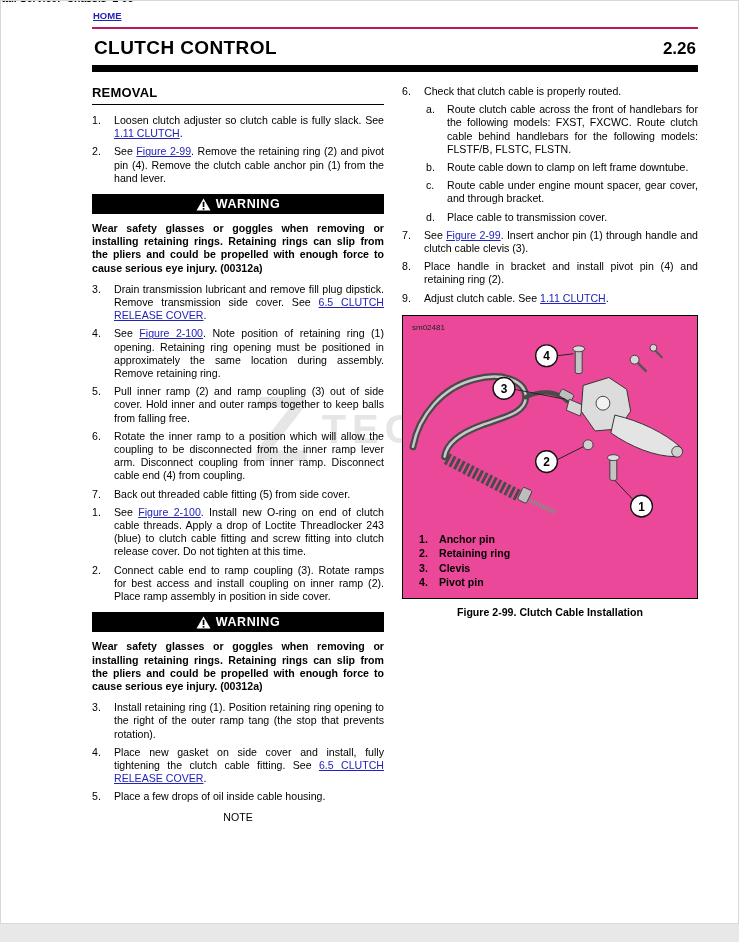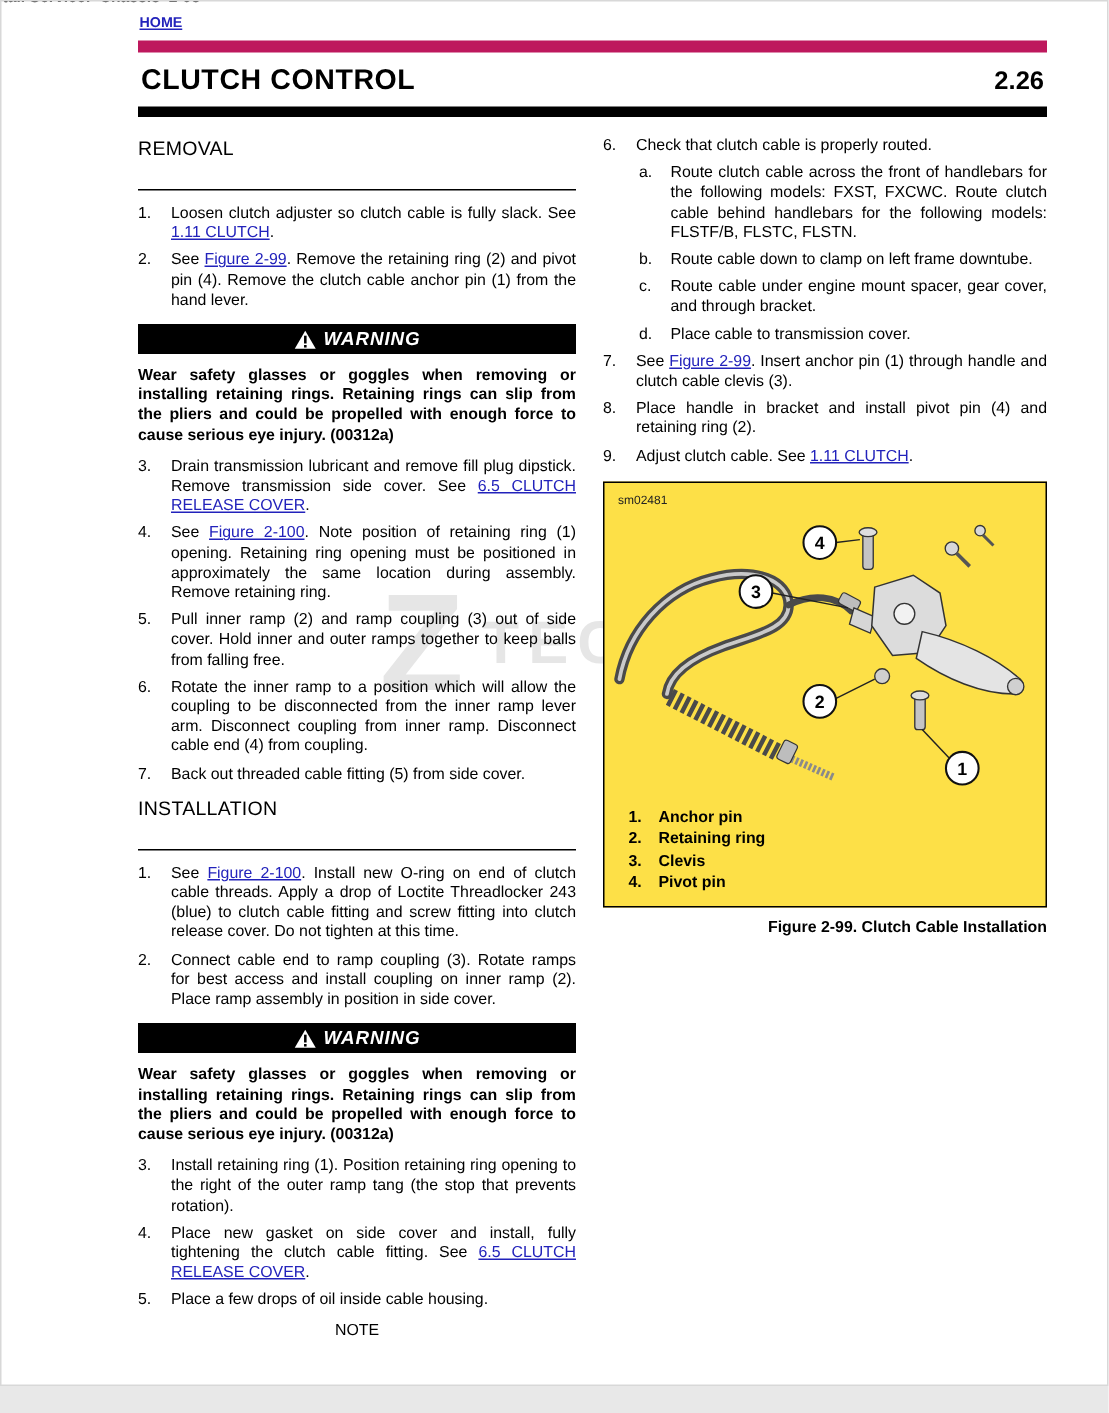--- a/index.html
+++ b/index.html
@@ -2,49 +2,49 @@
 <html><head>
 <meta charset="utf-8">
 <style>
   *{margin:0;padding:0;box-sizing:border-box}
   html,body{background:#e8e8e8}
   .page{width:739px;height:924px;background:#fff;position:relative;margin:0 auto;
         font-family:"Liberation Sans",sans-serif;color:#000;overflow:hidden;border:1px solid #d8d8d8}
   .home-link{position:absolute;left:92px;top:4px;font-size:9.5px;font-weight:bold;
              color:#2222bb;text-decoration:underline;cursor:pointer}
   .content{position:absolute;left:91px;top:26px;width:606px}
-  .header{border-top:8px solid #be185d;border-bottom:7px solid #000;
-          padding:8px 2px 6px 2px;display:flex;justify-content:space-between;align-items:center}
+  .header{border-top:2px solid #be185d;border-bottom:7px solid #000;
+          padding:8px 2px 6px 2px;display:flex;justify-content:space-between;align-items:flex-end}
   .header .title{font-size:19px;font-weight:bold;letter-spacing:.4px}
   .header .sec{font-size:17px;font-weight:bold}
   .cols{display:flex;gap:18px;margin-top:13px}
   .col-l{width:292px}
   .col-r{width:296px}
-  .sect{font-size:13px;font-weight:normal;border-bottom:1.5px solid #000;
-        padding-bottom:20px;margin-bottom:9px;letter-spacing:.2px}
+  .sect{font-size:13px;font-weight:bold;border-bottom:1.5px solid #000;
+        padding-bottom:4px;margin-bottom:9px;letter-spacing:.2px}
   .sect.second{margin-top:8px}
   .step{display:flex;margin-bottom:5px;font-size:10.6px;line-height:13.2px}
   .step .num{flex:0 0 22px}
   .step .txt{flex:1;text-align:justify}
   .step.sub{margin-left:24px}
   .step.sub .num{flex:0 0 21px}
   .lnk{color:#2222bb;text-decoration:underline;cursor:pointer}
   .warnbox{background:#000;color:#fff;display:flex;align-items:center;justify-content:center;
-           gap:5px;height:20px;margin:9px 0 8px 0;font-weight:bold;font-style:italic;
+           gap:5px;height:20px;margin:9px 0 8px 0;font-weight:bold;
            font-size:12.5px;letter-spacing:.6px}
   .warntext{font-weight:bold;font-size:10.6px;line-height:13.2px;text-align:justify;margin-bottom:8px}
   .note-label{text-align:center;font-size:10.6px;margin-top:7px}
   .note-text{font-style:italic;font-size:10.6px;margin-top:3px;line-height:13.2px}
-  .figurebox{border:1px solid #000;margin-top:10px;padding:4px 6px 8px 6px;position:relative;background:#fde047}
+  .figurebox{border:1px solid #000;margin-top:10px;padding:4px 6px 8px 6px;position:relative;background:#ec4899}
   .figcode{position:absolute;left:9px;top:7px;font-size:8px;color:#222}
   .fig-art{display:block;width:100%;height:auto;margin-top:10px}
   .legend{margin:4px 0 0 10px}
   .lrow{display:flex;font-weight:bold;font-size:10.6px;line-height:14.5px}
   .lrow .num{flex:0 0 20px}
-  .figcaption{text-align:right;font-weight:bold;font-size:10.6px;margin-top:7px}
+  .figcaption{text-align:center;font-weight:bold;font-size:10.6px;margin-top:7px}
   .footer{position:absolute;right:42px;bottom:27px;font-weight:bold;font-size:10.5px;white-space:pre}
   .watermark{position:absolute;left:252px;top:382px;pointer-events:none;color:rgba(100,100,100,.16);
              font-weight:bold;line-height:1;z-index:1}
   .watermark .wm-glyph{font-size:92px;display:inline-block;vertical-align:middle}
   .watermark .wm-lines{display:inline-block;vertical-align:middle;margin-left:8px}
   .watermark .wm1{font-size:40px;letter-spacing:6px}
   .watermark .wm2{font-size:26px;letter-spacing:4px;margin-top:8px}
   .cols,.header,.home-link,.footer{position:relative;z-index:2}
 </style>
 </head>
@@ -109,21 +109,20 @@
             <div class="step">
               <span class="num">6.</span>
               <span class="txt"><span>Rotate the inner ramp to a position which will allow the coupling to be disconnected from the inner ramp lever arm. Disconnect coupling from inner ramp. Disconnect cable end (4) from coupling.</span></span>
             </div>
             <div class="step">
               <span class="num">7.</span>
               <span class="txt"><span>Back out threaded cable fitting (5) from side cover.</span></span>
             </div>
           </div>
 
-        <div class="sect second">INSTALLATION</div>
 
         <div>
             <div class="step">
               <span class="num">1.</span>
               <span class="txt"><span>See </span><a href="#" class="lnk">Figure 2-100</a><span>. Install new O-ring on end of clutch cable threads. Apply a drop of Loctite Threadlocker 243 (blue) to clutch cable fitting and screw fitting into clutch release cover. Do not tighten at this time.</span></span>
             </div>
             <div class="step">
               <span class="num">2.</span>
               <span class="txt"><span>Connect cable end to ramp coupling (3). Rotate ramps for best access and install coupling on inner ramp (2). Place ramp assembly in position in side cover.</span></span>
             </div>

